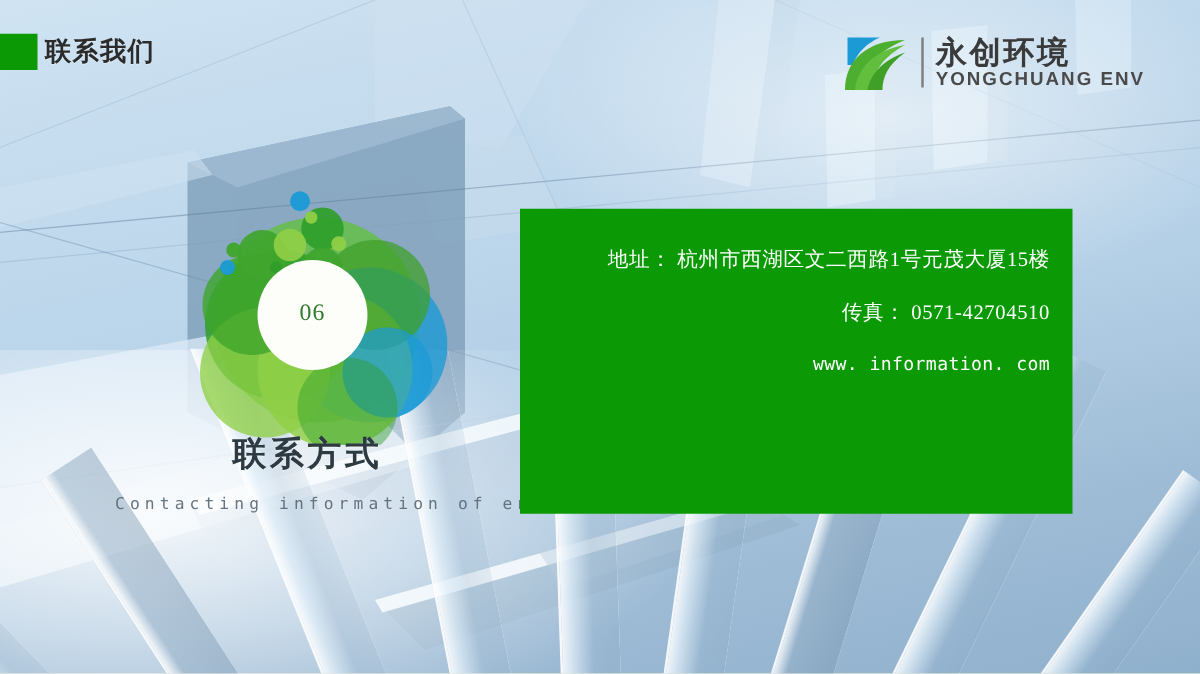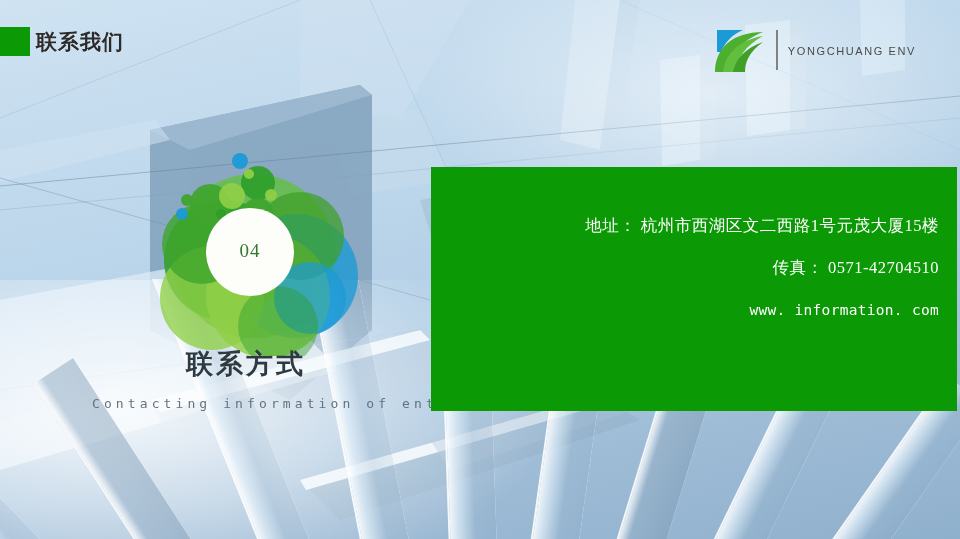--- a/index.html
+++ b/index.html
@@ -59,21 +59,21 @@
 
   
   .logo{position:absolute;right:44px;top:22px;display:flex;align-items:center;height:56px;}
   .logo-mark{width:54px;height:48px;position:relative;margin-right:9px;}
   .logo-div{width:2px;height:40px;background:#6f6f6f;margin-right:10px;opacity:.85;}
   .logo-txt{display:flex;flex-direction:column;justify-content:center;}
   .logo-cn{
     font-size:25px;font-weight:bold;color:#3a3a3a;letter-spacing:2px;line-height:27px;
   }
   .logo-en{
-    font-size:11px;font-weight:normal;color:#4a4a4a;letter-spacing:1.6px;line-height:14px;margin-top:1px;
+    font-size:15px;font-weight:bold;color:#4a4a4a;letter-spacing:1.6px;line-height:14px;margin-top:1px;
   }
 
   
   .badge{position:absolute;left:150px;top:148px;width:208px;height:208px;}
   .badge svg{display:block;}
   .badge-num{
     position:absolute;left:0;right:0;top:0;bottom:0;
     display:flex;align-items:center;justify-content:center;
     font-size:19px;color:#2f7a2c;font-family:"Liberation Serif", serif;
     letter-spacing:1px;
@@ -90,24 +90,24 @@
   }
   .sec-sub{
     position:absolute;left:92px;top:395px;
     font-family:"DejaVu Sans Mono","Liberation Mono",monospace;
     font-size:13px;color:#5a6a76;letter-spacing:4.1px;line-height:18px;
     opacity:.92;
   }
 
   
   .panel{
-    position:absolute;left:431px;top:167px;width:526px;height:244px;
+    position:absolute;left:416px;top:167px;width:442px;height:244px;
     background:#0b9a05;
     box-sizing:border-box;
-    padding:38px 18px 0 0;
+    padding:20px 18px 0 0;
     text-align:right;
   }
   .panel-row{
     color:#ffffff;
     font-size:16.5px;
     line-height:42px;
     letter-spacing:.5px;
     white-space:nowrap;
     font-family:"Liberation Serif","DejaVu Serif",serif;
   }
@@ -190,20 +190,21 @@
     <div class="logo-mark">
       <svg width="54" height="48" viewBox="0 0 54 48">
         <path d="M4,4 L30,4 C20,8 12,16 8,26 L4,26 Z" fill="#1b9ad6"></path>
         <path d="M2,46 C2,22 20,6 50,6 C30,14 18,26 16,46 Z" fill="#4caf2f"></path>
         <path d="M10,46 C12,28 26,14 50,10 C32,20 24,32 24,46 Z" fill="#62bf3e"></path>
         <path d="M20,46 C22,34 32,22 50,16 C36,26 32,36 32,46 Z" fill="#3f9f27"></path>
       </svg>
     </div>
     <div class="logo-div"></div>
     <div class="logo-txt">
+      <div class="logo-cn">永创环境</div>
       <div class="logo-en">YONGCHUANG ENV</div>
     </div>
   </div>
 
   <div class="badge">
     <svg width="208" height="208" viewBox="0 0 208 208">
 
       <circle cx="104" cy="108" r="82" fill="#62bf3e" opacity="0.80"></circle>
       <circle cx="146" cy="128" r="62" fill="#1b9ad6" opacity="0.78"></circle>
       <circle cx="74" cy="112" r="60" fill="#2f9e2a" opacity="0.85"></circle>
@@ -220,21 +221,21 @@
       <circle cx="82" cy="48" r="13" fill="#8fcf46" opacity="0.92"></circle>
       <circle cx="121" cy="47" r="6" fill="#8fcf46" opacity="0.95"></circle>
       <circle cx="90" cy="13" r="8" fill="#1b9ad6" opacity="0.95"></circle>
       <circle cx="37" cy="52" r="6" fill="#3fa52c" opacity="0.95"></circle>
       <circle cx="32" cy="66" r="6" fill="#1b9ad6" opacity="0.95"></circle>
       <circle cx="71" cy="66" r="5" fill="#2f9e2a" opacity="0.95"></circle>
       <circle cx="99" cy="26" r="5" fill="#8fcf46" opacity="0.95"></circle>
 
       <circle cx="100" cy="104" r="44" fill="#fdfdfa"></circle>
     </svg>
-    <div class="badge-num" style="transform:translate(-4px,-1px);">04</div>
+    <div class="badge-num" style="transform:translate(-4px,-1px);">06</div>
   </div>
 
   <div class="sec-title">联系方式</div>
   <div class="sec-sub">Contacting information of enterprise</div>
 
   <div class="panel">
     <div class="panel-row">地址： 杭州市西湖区文二西路1号元茂大厦15楼</div>
     <div class="panel-row">传真： 0571-42704510</div>
     <div class="panel-row url">www. information. com</div>
   </div>

